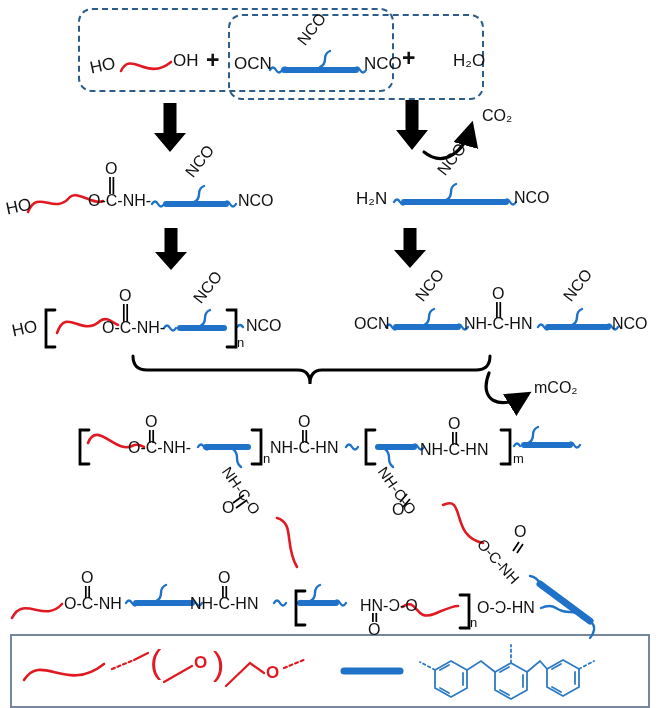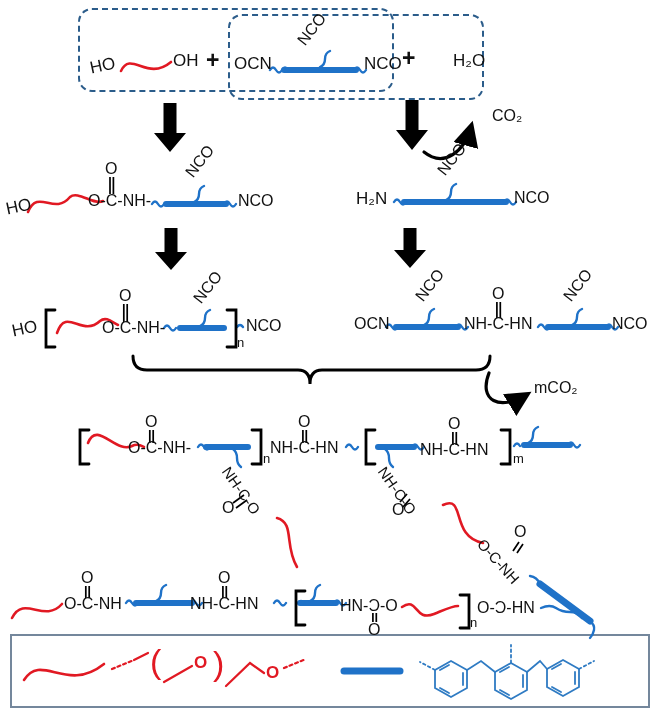--- a/index.html
+++ b/index.html
@@ -140,21 +140,21 @@
   </svg>
 
   <span class="lbl s17 tilt" style="left:90px;top:57px">HO</span>
   <span class="lbl s17" style="left:173px;top:52px">OH</span>
   <span class="lbl plus" style="left:206px;top:48px">+</span>
   <span class="lbl s17" style="left:234px;top:55px">OCN</span>
   <span class="lbl rotNCO" style="left:308px;top:32px">NCO</span>
   <span class="lbl s17" style="left:364px;top:55px">NCO</span>
   <span class="lbl plus" style="left:402px;top:46px">+</span>
   <span class="lbl s17" style="left:453px;top:52px">H₂O</span>
-  <span class="lbl" style="left:492px;top:108px">CO₂</span>
+  <span class="lbl" style="left:482px;top:108px">CO₂</span>
 
   <span class="lbl s17 tilt" style="left:6px;top:198px">HO</span>
   <span class="lbl" style="left:105px;top:161px">O</span>
   <span class="lbl" style="left:88px;top:193px">O-C-NH-</span>
   <span class="lbl rotNCO" style="left:196px;top:164px">NCO</span>
   <span class="lbl" style="left:238px;top:193px">NCO</span>
 
   <span class="lbl s17" style="left:356px;top:190px">H₂N</span>
   <span class="lbl rotNCO" style="left:448px;top:162px">NCO</span>
   <span class="lbl" style="left:514px;top:190px">NCO</span>
@@ -188,21 +188,21 @@
   <span class="lbl" style="left:222px;top:500px">O</span>
   <span class="lbl s15 rotP" style="left:388px;top:464px">NH-C-O</span>
   <span class="lbl" style="left:392px;top:502px">O</span>
   <span class="lbl s15 rotP2" style="left:486px;top:536px">O-C-NH</span>
   <span class="lbl" style="left:514px;top:524px">O</span>
 
   <span class="lbl" style="left:81px;top:570px">O</span>
   <span class="lbl" style="left:64px;top:596px">O-C-NH</span>
   <span class="lbl" style="left:218px;top:570px">O</span>
   <span class="lbl" style="left:190px;top:596px">NH-C-HN</span>
-  <span class="lbl" style="left:340px;top:598px">HN-Ɔ-O</span>
+  <span class="lbl" style="left:360px;top:598px">HN-Ɔ-O</span>
   <span class="lbl" style="left:368px;top:622px">O</span>
   <span class="lbl s13" style="left:470px;top:616px">n</span>
   <span class="lbl" style="left:477px;top:600px">O-Ɔ-HN</span>
 
   <span class="lbl s34 red" style="left:150px;top:644px">(</span>
   <span class="lbl s17 red bold" style="left:194px;top:654px">O</span>
   <span class="lbl s34 red" style="left:213px;top:646px">)</span>
   <span class="lbl s17 red bold" style="left:266px;top:664px">O</span>
 
 </div>

